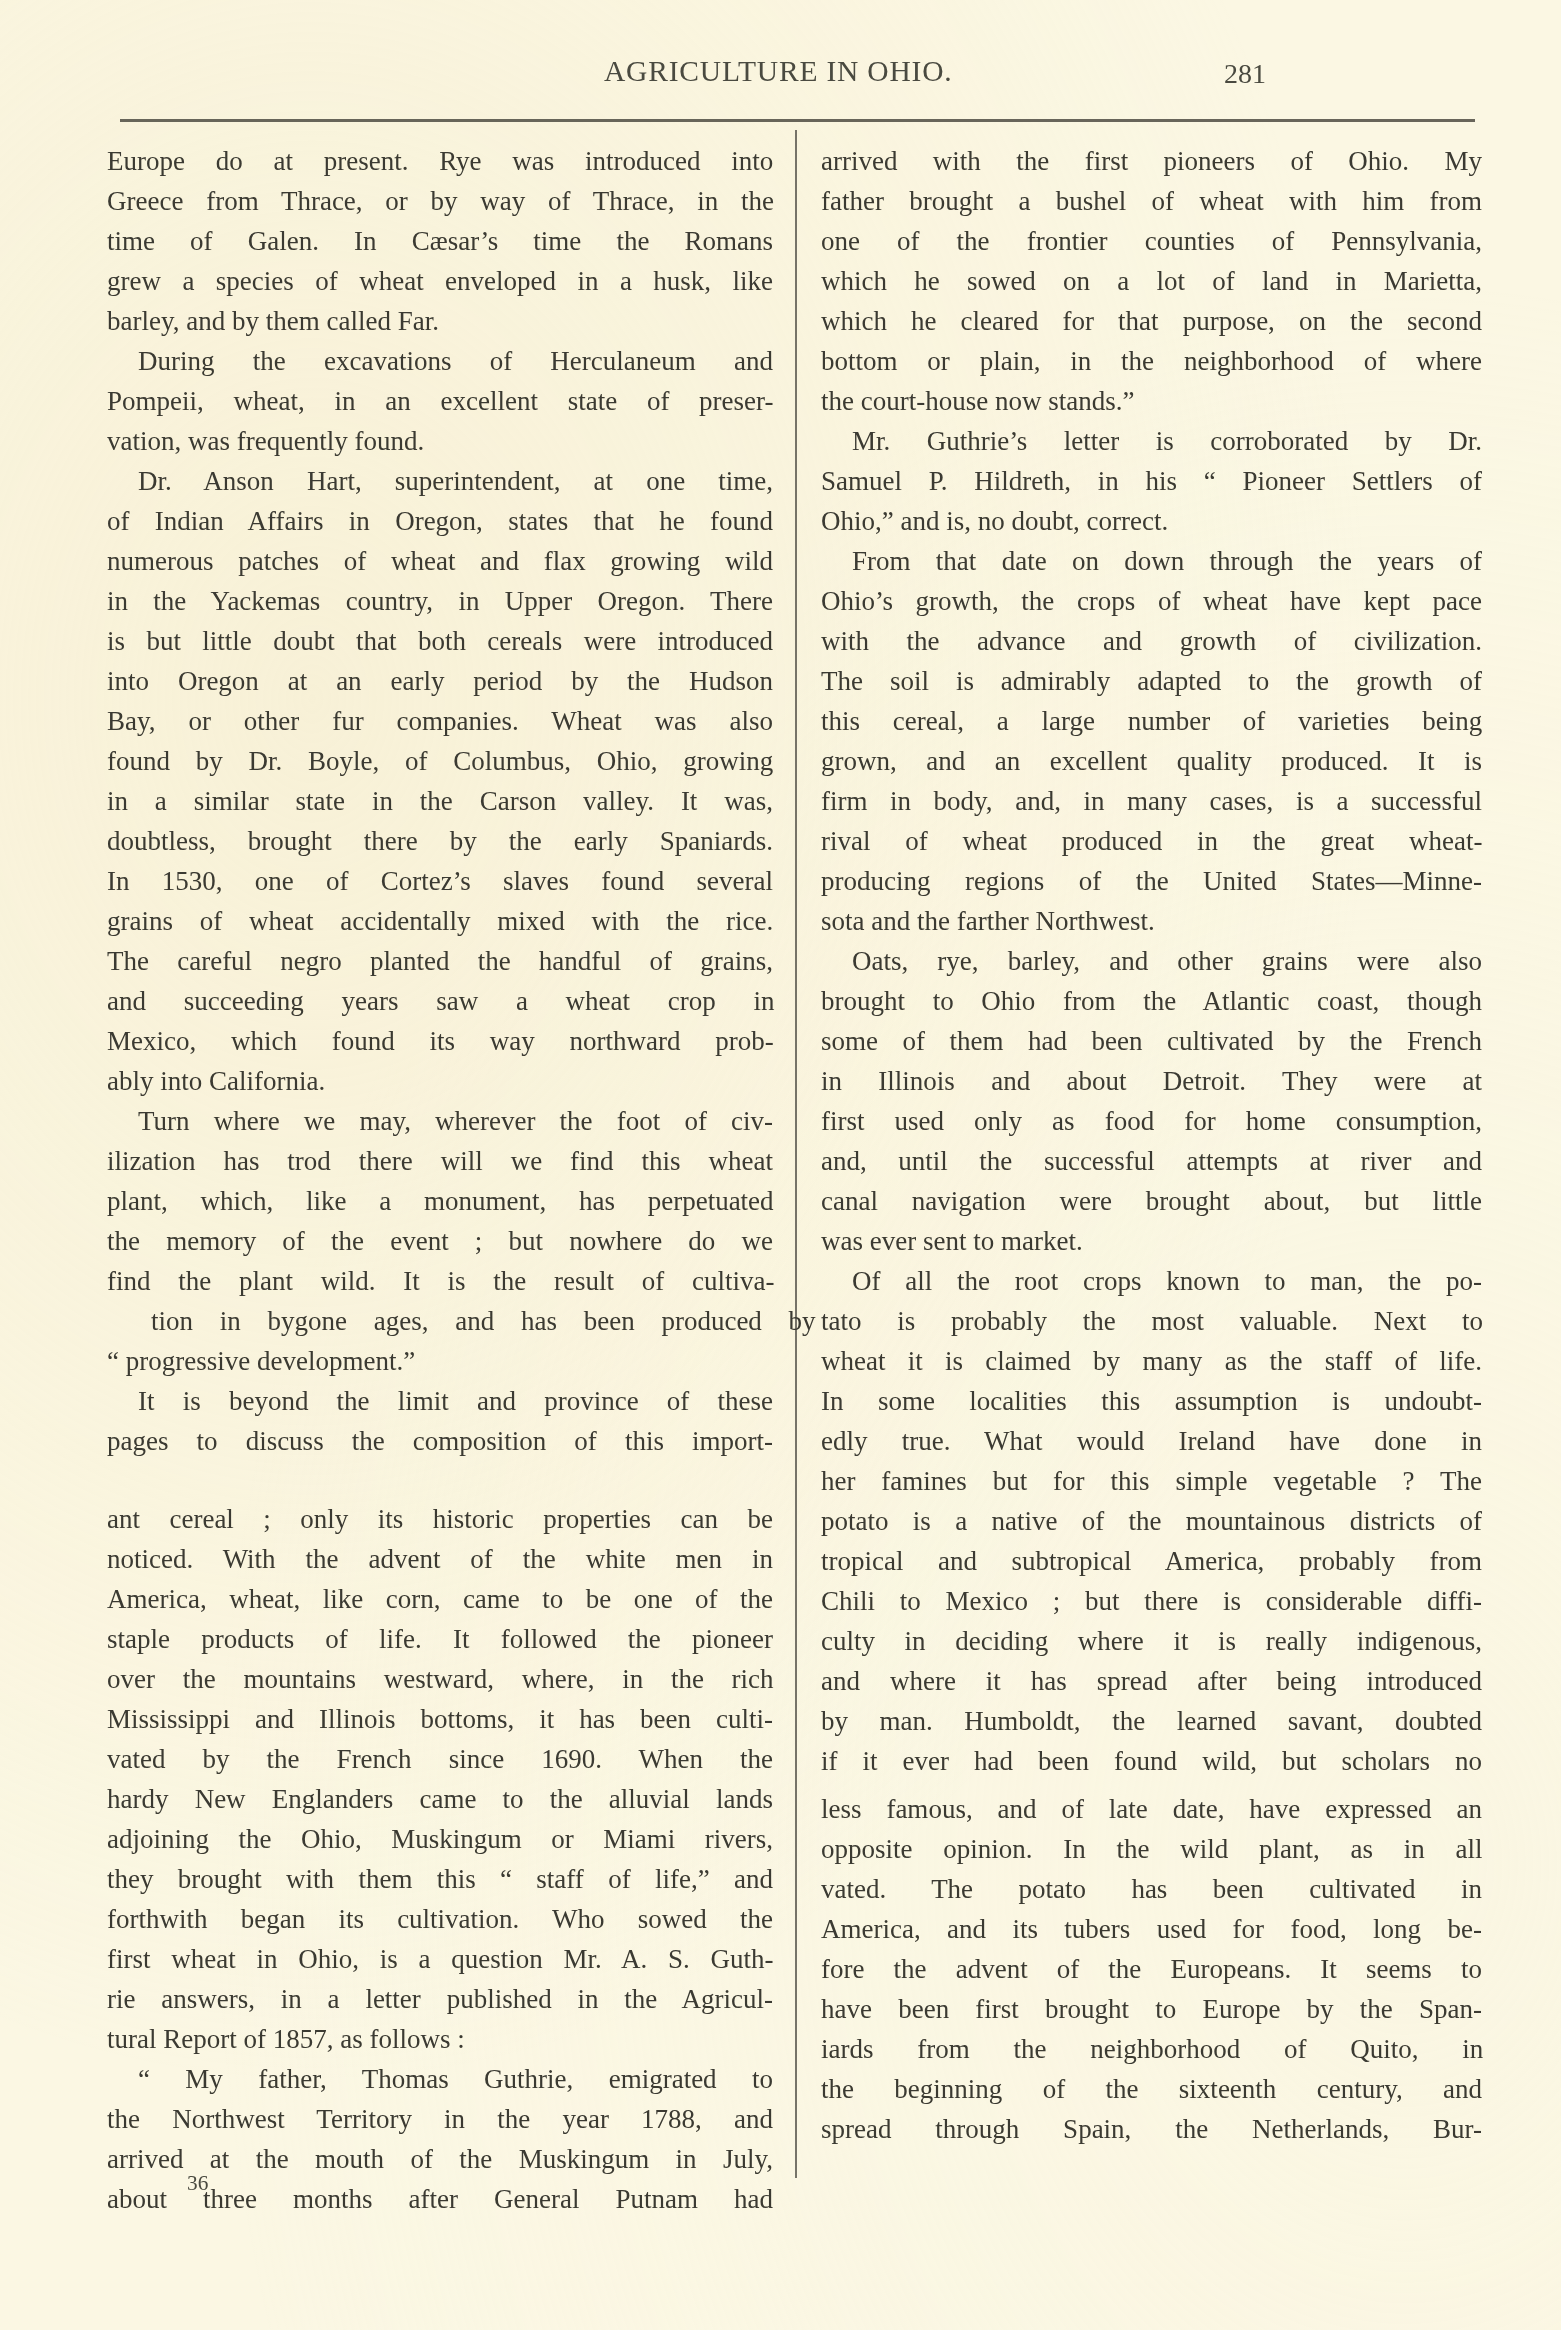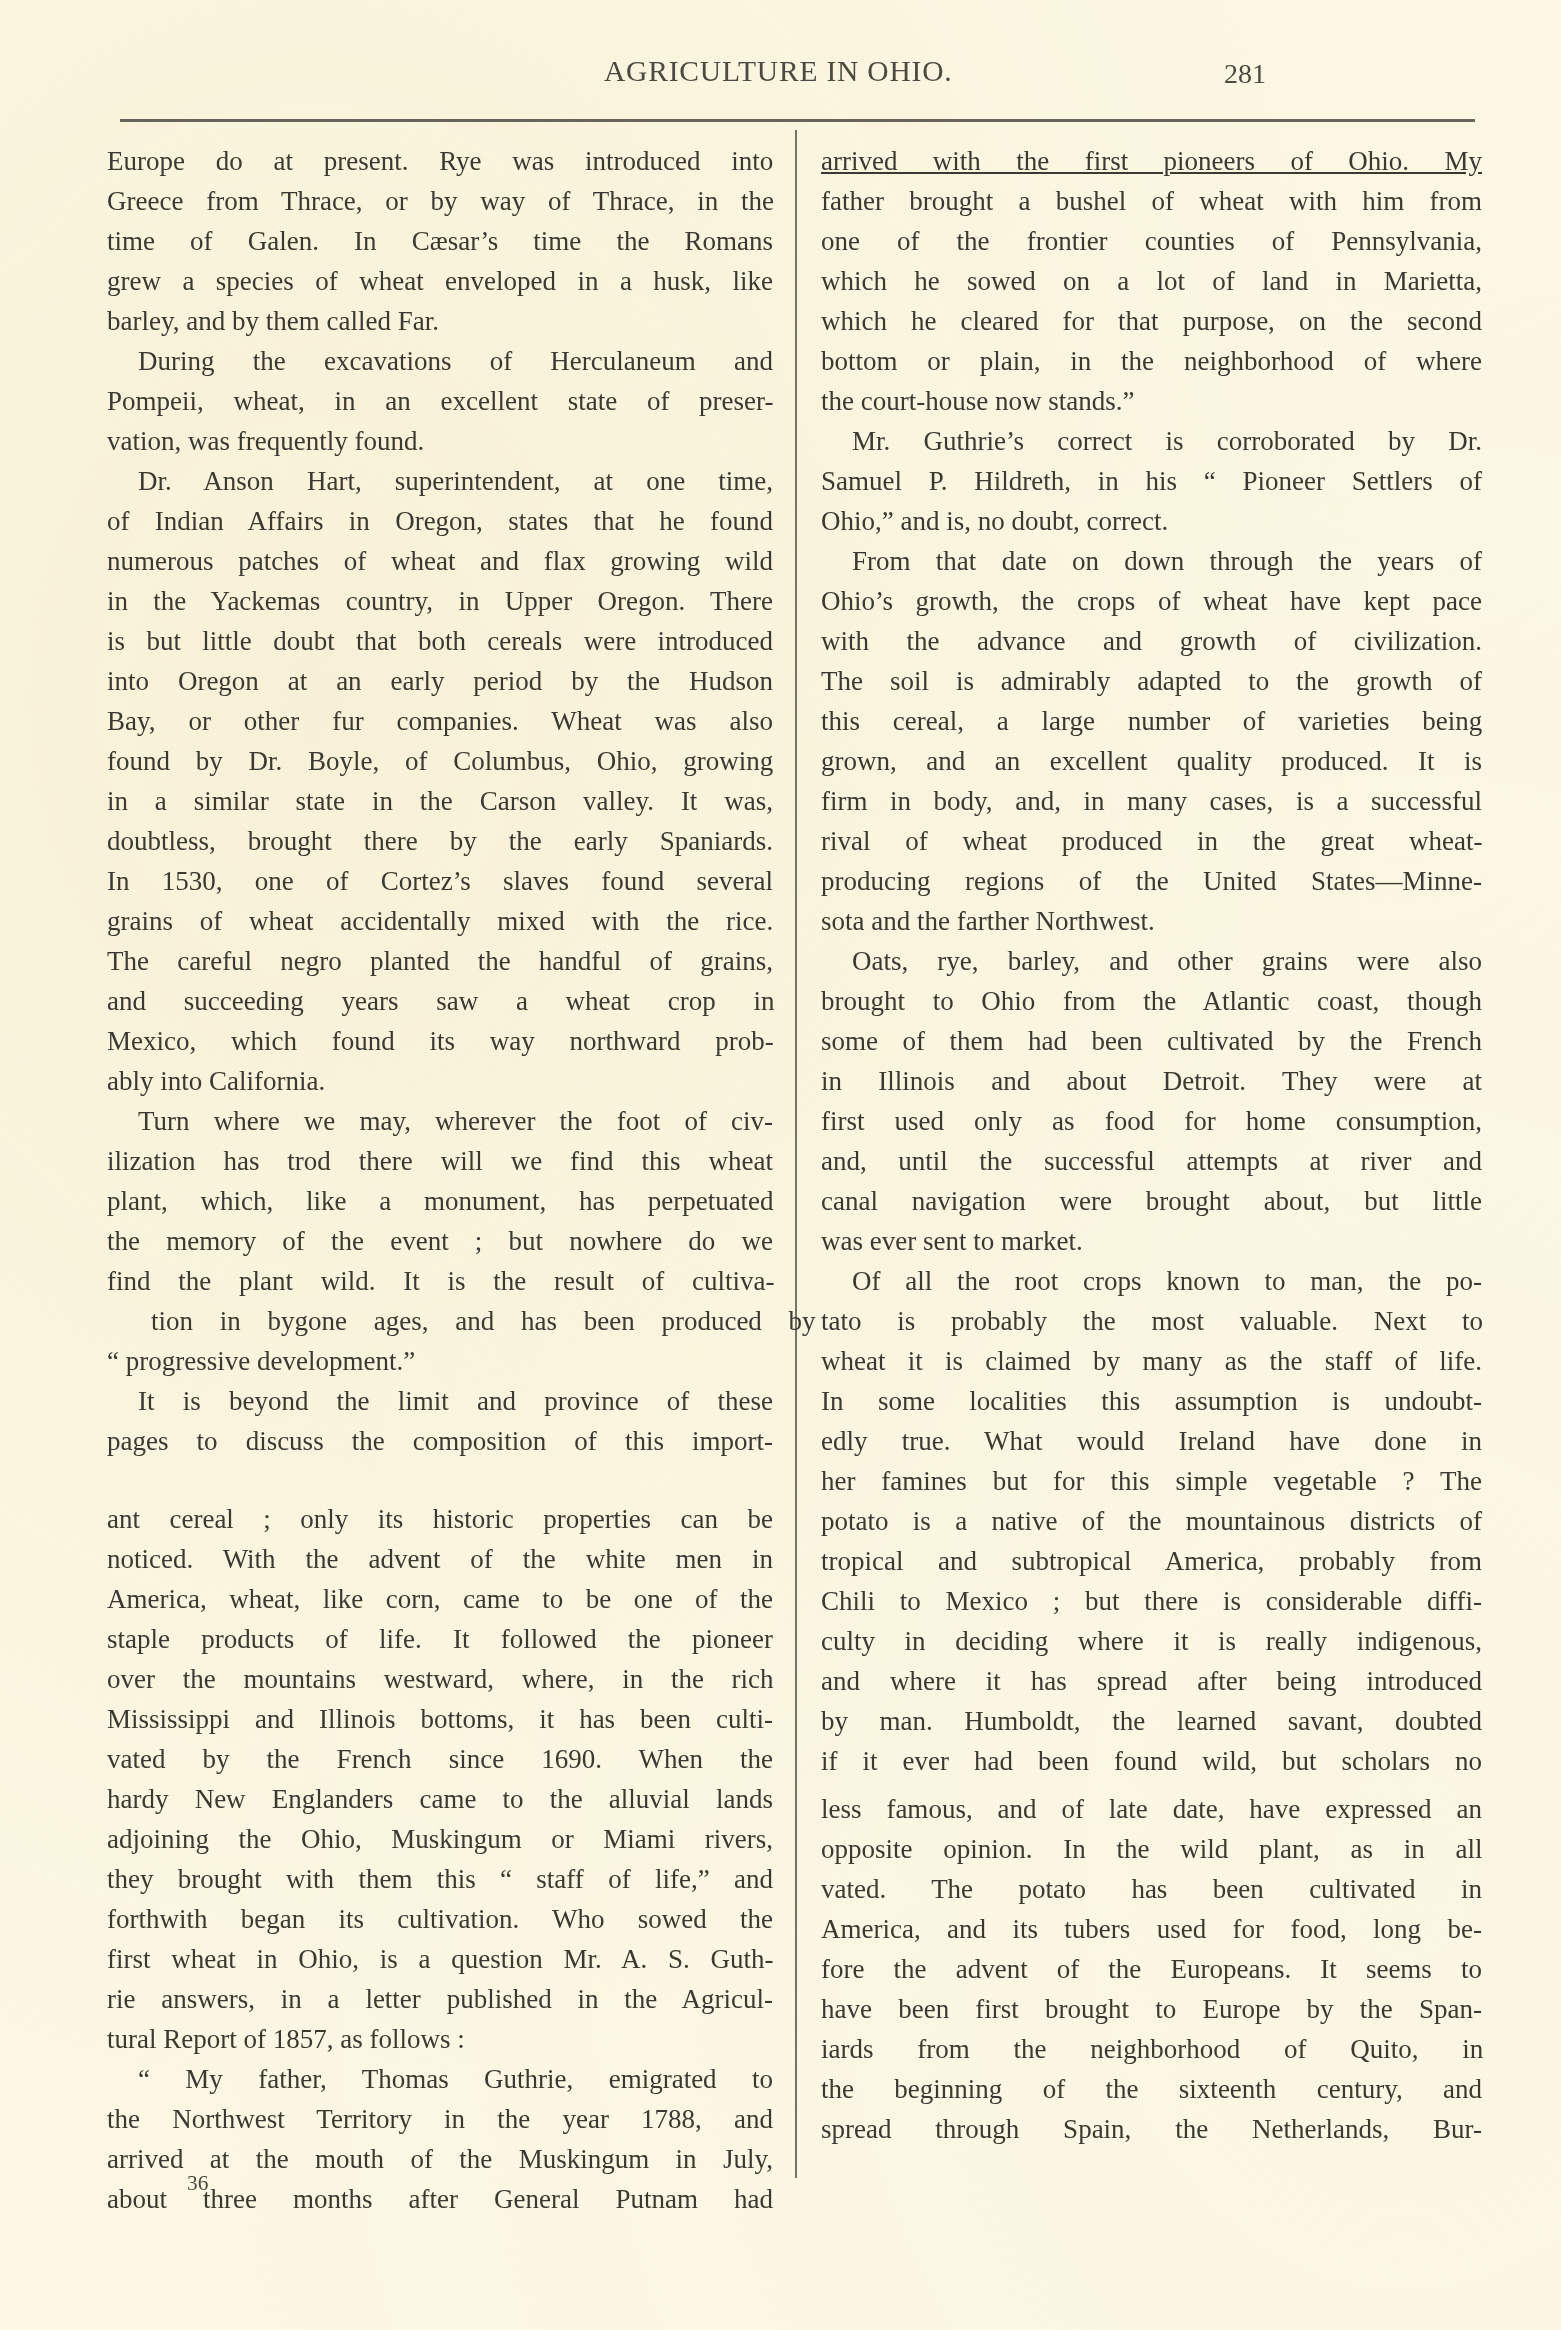--- a/index.html
+++ b/index.html
@@ -105,28 +105,28 @@
       <span class="line" style="white-space: nowrap; display: block; word-spacing: 26px;">forthwith began its cultivation.  Who sowed the</span>
       <span class="line" style="white-space: nowrap; display: block; word-spacing: 14px;">first wheat in Ohio, is a question Mr. A. S. Guth-</span>
       <span class="line" style="white-space: nowrap; display: block; word-spacing: 19px;">rie answers, in a letter published in the Agricul-</span>
       <span class="line last" style="white-space: nowrap; display: block;">tural Report of 1857, as follows :</span>
       <span class="line indent" style="white-space: nowrap; display: block; word-spacing: 28.5px;">“ My father, Thomas Guthrie, emigrated to</span>
       <span class="line" style="white-space: nowrap; display: block; word-spacing: 25px;">the Northwest Territory in the year 1788, and</span>
       <span class="line" style="white-space: nowrap; display: block; word-spacing: 19.5px;">arrived at the mouth of the Muskingum in July,</span>
       <span class="line" style="white-space: nowrap; display: block; word-spacing: 29px;">about three months after General Putnam had</span>
     </div>
   <div class="column col-right" id="col-right">
-      <span class="line" style="white-space: nowrap; display: block; word-spacing: 28px; text-decoration: underline;">arrived with the first pioneers of Ohio.  My</span>
+      <span class="line" style="white-space: nowrap; display: block; word-spacing: 28px;">arrived with the first pioneers of Ohio.  My</span>
       <span class="line" style="white-space: nowrap; display: block; word-spacing: 18px;">father brought a bushel of wheat with him from</span>
       <span class="line" style="white-space: nowrap; display: block; word-spacing: 30px;">one of the frontier counties of Pennsylvania,</span>
       <span class="line" style="white-space: nowrap; display: block; word-spacing: 20px;">which he sowed on a lot of land in Marietta,</span>
       <span class="line" style="white-space: nowrap; display: block; word-spacing: 17px;">which he cleared for that purpose, on the second</span>
       <span class="line" style="white-space: nowrap; display: block; word-spacing: 23px;">bottom or plain, in the neighborhood of where</span>
       <span class="line last" style="white-space: nowrap; display: block;">the court-house now stands.”</span>
-      <span class="line indent" style="white-space: nowrap; display: block; word-spacing: 25px;">Mr. Guthrie’s correct is corroborated by Dr.</span>
+      <span class="line indent" style="white-space: nowrap; display: block; word-spacing: 25px;">Mr. Guthrie’s letter is corroborated by Dr.</span>
       <span class="line" style="white-space: nowrap; display: block; word-spacing: 20px;">Samuel P. Hildreth, in his “ Pioneer Settlers of</span>
       <span class="line last" style="white-space: nowrap; display: block;">Ohio,” and is, no doubt, correct.</span>
       <span class="line indent" style="white-space: nowrap; display: block; word-spacing: 18.4px;">From that date on down through the years of</span>
       <span class="line" style="white-space: nowrap; display: block; word-spacing: 15.6px;">Ohio’s growth, the crops of wheat have kept pace</span>
       <span class="line" style="white-space: nowrap; display: block; word-spacing: 30.5px;">with the advance and growth of civilization.</span>
       <span class="line" style="white-space: nowrap; display: block; word-spacing: 20px;">The soil is admirably adapted to the growth of</span>
       <span class="line" style="white-space: nowrap; display: block; word-spacing: 26px;">this cereal, a large number of varieties being</span>
       <span class="line" style="white-space: nowrap; display: block; word-spacing: 22.5px;">grown, and an excellent quality produced.  It is</span>
       <span class="line" style="white-space: nowrap; display: block; word-spacing: 15.6px;">firm in body, and, in many cases, is a successful</span>
       <span class="line" style="white-space: nowrap; display: block; word-spacing: 28px;">rival of wheat produced in the great wheat-</span>

